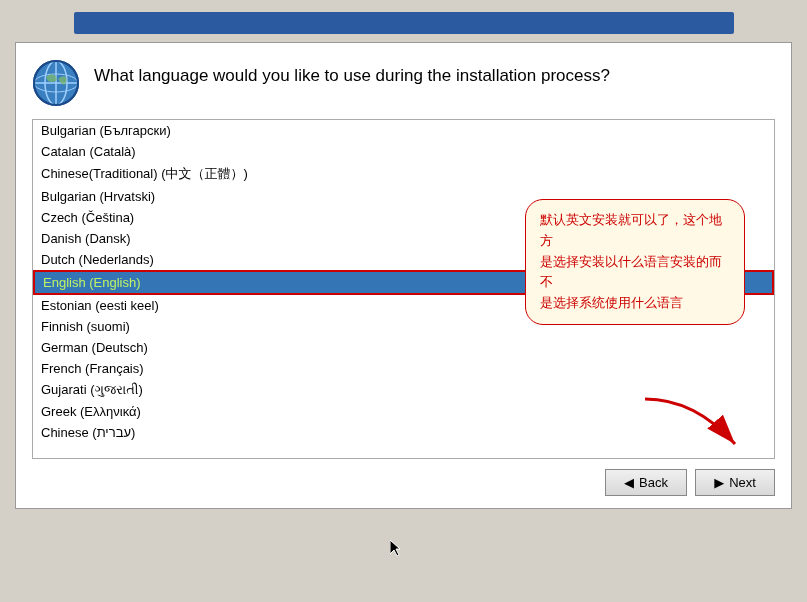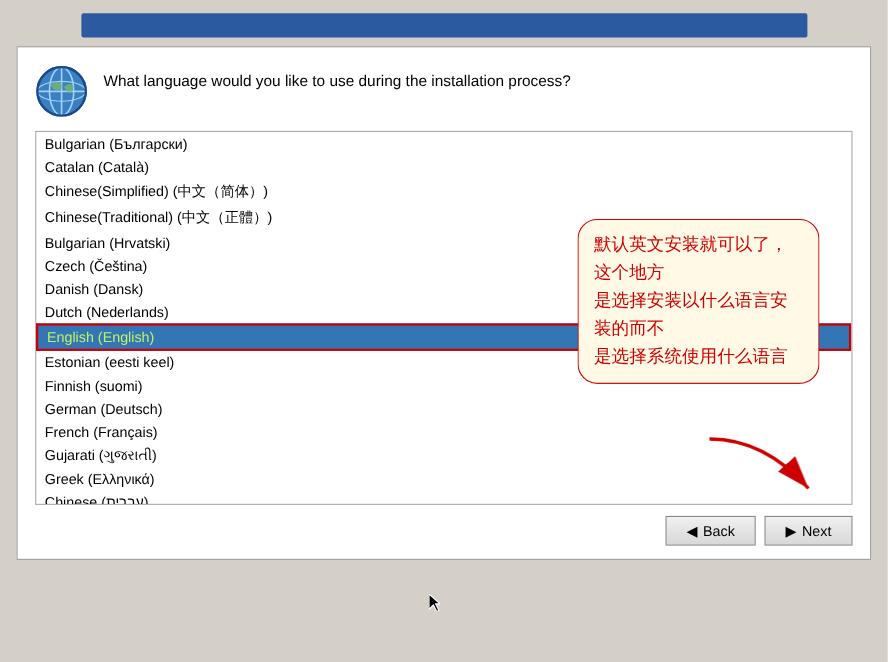--- a/index.html
+++ b/index.html
@@ -35,21 +35,21 @@
       gap: 14px;
     }
 
     .globe-icon {
       width: 48px;
       height: 48px;
       flex-shrink: 0;
     }
 
     .header-text {
-      font-size: 14px;
+      font-size: 17px;
       color: #000;
       line-height: 1.5;
       padding-top: 4px;
     }
 
     .list-container {
       margin: 0 16px;
       border: 1px solid #aaa;
       height: 340px;
       overflow: hidden;
@@ -88,21 +88,21 @@
     }
 
     .annotation-bubble {
       position: absolute;
       right: 30px;
       top: 80px;
       background: #fff9e6;
       border: 1.5px solid #cc0000;
       border-radius: 18px;
       padding: 10px 14px;
-      font-size: 16px;
+      font-size: 13px;
       color: #cc0000;
       line-height: 1.6;
       max-width: 220px;
       z-index: 10;
     }
 
     .arrow-svg {
       position: absolute;
       bottom: 0;
       right: 20px;
@@ -168,21 +168,20 @@
 
     <div class="header-text">What language would you like to use during the
 installation process?</div>
   </div>
 
   <div style="position:relative; margin: 0 16px;">
     <div class="list-container" style="margin: 0; border: 1px solid #aaa; height: 340px;">
       <div class="language-list" id="lang-list">
       <div class="lang-item">Bulgarian (Български)</div>
           <div class="lang-item">Catalan (Català)</div>
-          <div class="lang-item">Chinese(Simplified) (中文（简体）)</div>
           <div class="lang-item">Chinese(Traditional) (中文（正體）)</div>
           <div class="lang-item">Bulgarian (Hrvatski)</div>
           <div class="lang-item">Czech (Čeština)</div>
           <div class="lang-item">Danish (Dansk)</div>
           <div class="lang-item">Dutch (Nederlands)</div>
           <div class="lang-item selected">English (English)</div>
           <div class="lang-item">Estonian (eesti keel)</div>
           <div class="lang-item">Finnish (suomi)</div>
           <div class="lang-item">German (Deutsch)</div>
           <div class="lang-item">French (Français)</div>

